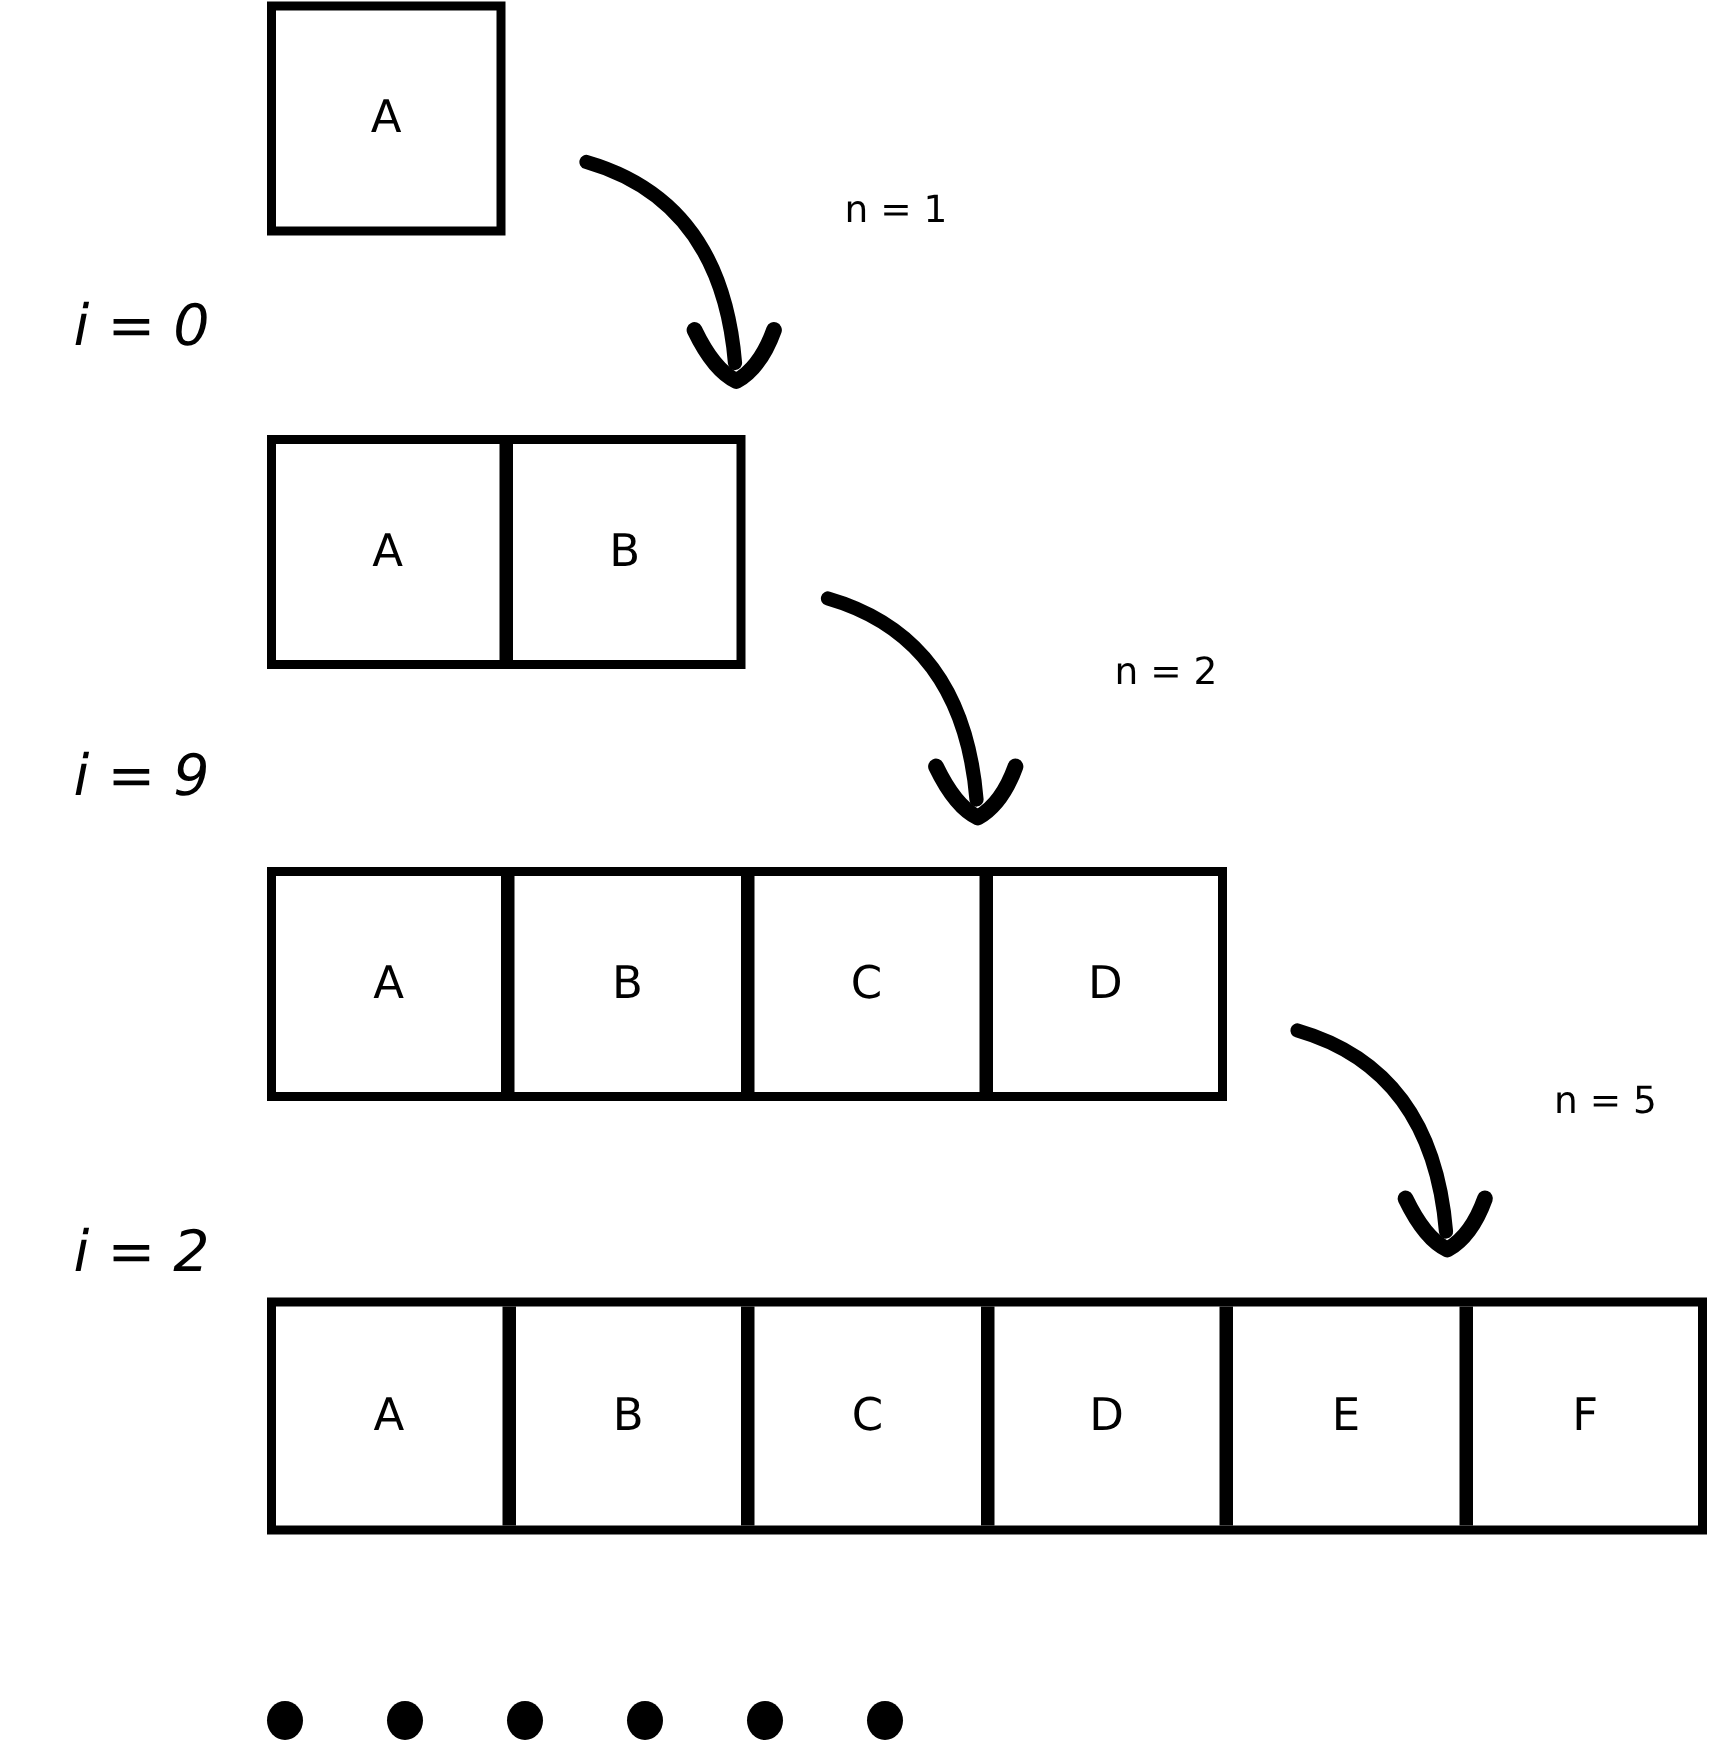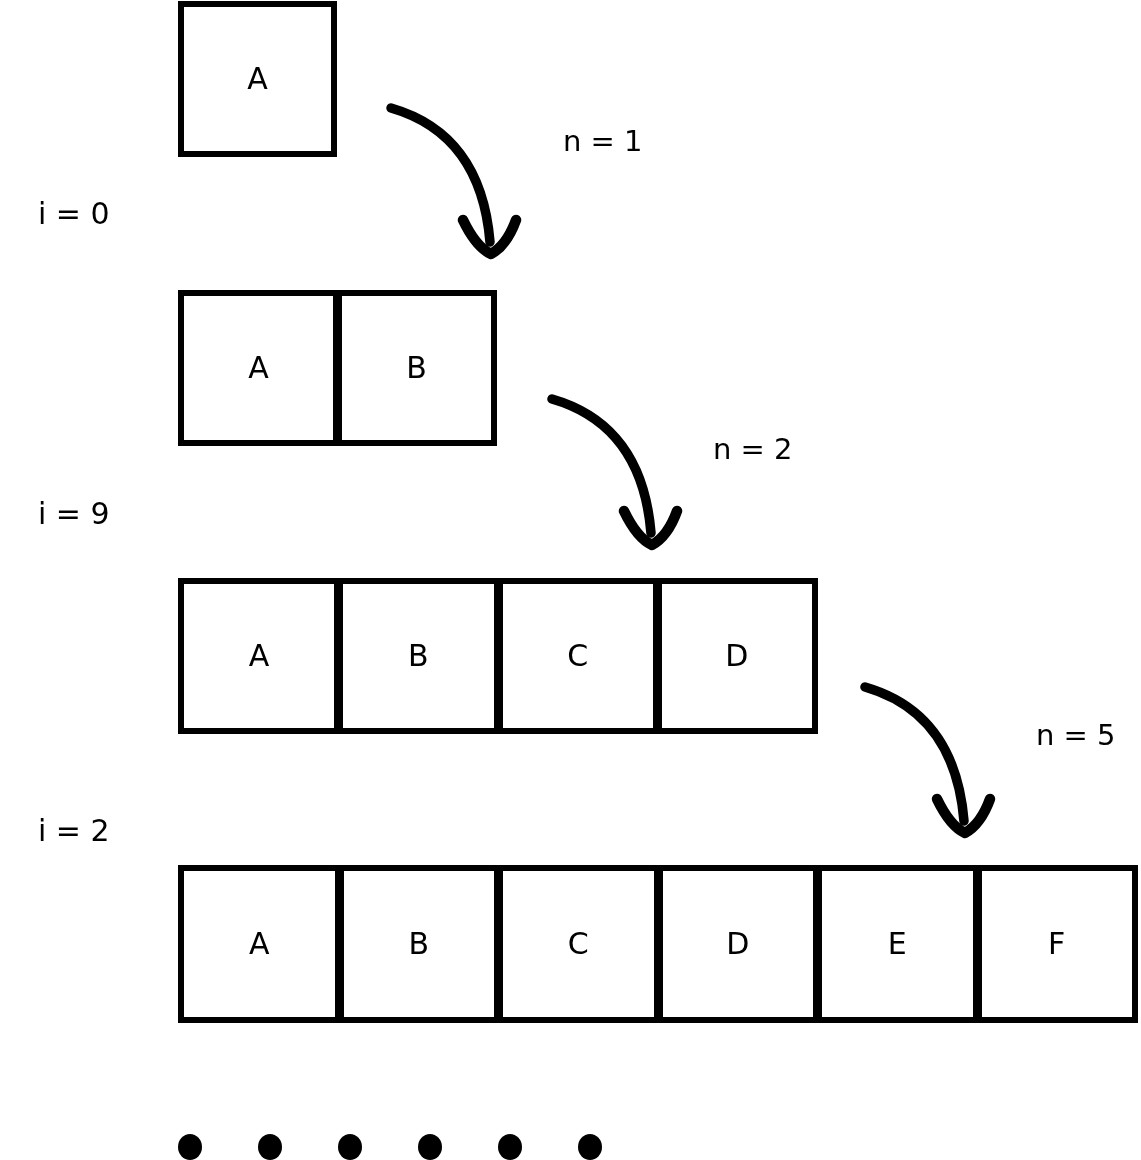--- a/index.html
+++ b/index.html
@@ -38,40 +38,41 @@
     justify-content: center;
     font-size: 30px;
     line-height: 1;
     color: #000000;
   }
   .cell + .cell {
     border-left: 9px solid #000000;
   }
   .index-label {
     position: absolute;
-    left: 38px;
-    font-size: 30px;
+    left: 49px;
+    font-size: 38px;
     line-height: 1.1;
     white-space: nowrap;
+    font-style: italic;
   }
   .n-label {
     position: absolute;
-    font-size: 29px;
+    font-size: 25px;
     line-height: 1.1;
     white-space: nowrap;
   }
   .row0 { left: 178px; top: 1px;   width: 159px; height: 156px; }
   .row1 { left: 178px; top: 290px; width: 319px; height: 156px; }
   .row2 { left: 178px; top: 578px; width: 640px; height: 156px; }
   .row3 { left: 178px; top: 865px; width: 960px; height: 158px; }
   .ilabel0 { top: 197px; }
   .ilabel1 { top: 497px; }
   .ilabel2 { top: 786px; margin-top: 28px; }
   .nlabel0 { left: 563px;  top: 126px; }
-  .nlabel1 { left: 713px;  top: 434px; }
+  .nlabel1 { left: 743px;  top: 434px; }
   .nlabel2 { left: 1036px; top: 720px; }
   .dot {
     position: absolute;
     width: 24px;
     height: 26px;
     border-radius: 50%;
     background: #000000;
     top: 1134px;
   }
   .dot0 { left: 178px; }

